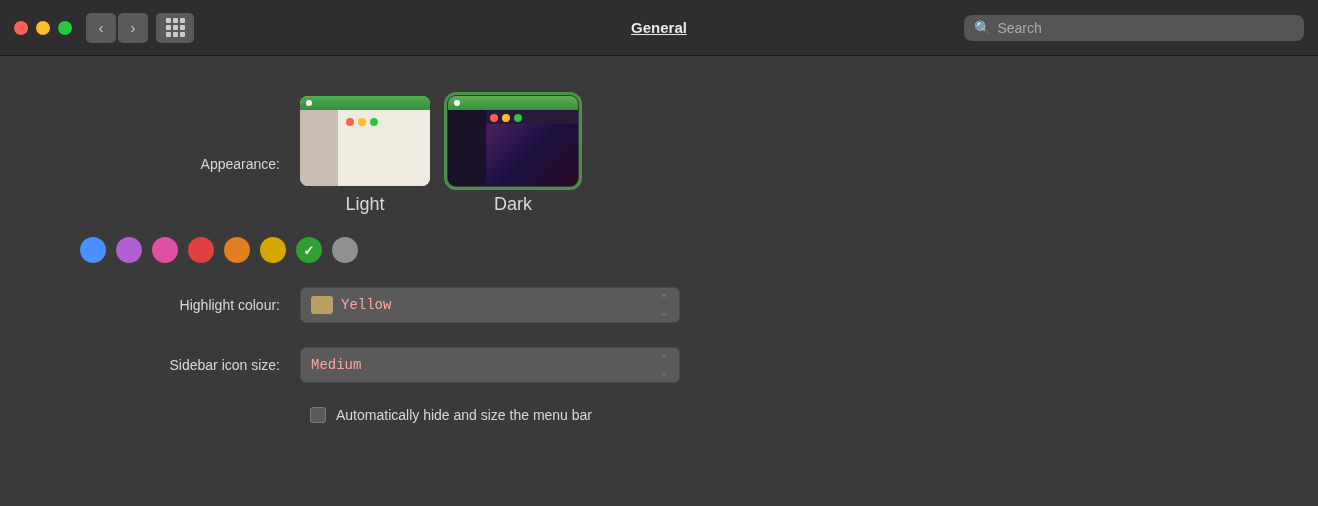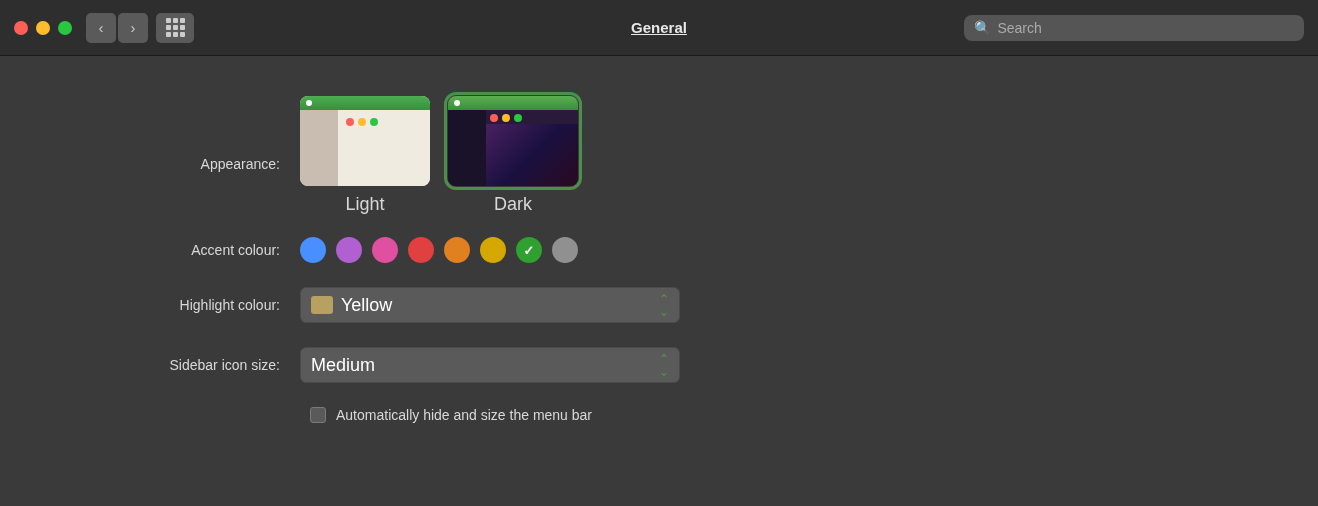--- a/index.html
+++ b/index.html
@@ -340,22 +340,23 @@
     .dropdown-color-swatch {
       width: 22px;
       height: 18px;
       border-radius: 3px;
       margin-right: 8px;
       flex-shrink: 0;
     }
 
     .dropdown-text {
       flex: 1;
-      font-size: 18px;
-      color: #ffffff;
+      font-size: 14px;
+      color: #fca5a5;
+      font-family: Liberation Mono, monospace;
     }
 
     .dropdown-arrow {
       color: #4a9e4a;
       font-size: 16px;
       display: flex;
       flex-direction: column;
       align-items: center;
       line-height: 1;
     }
@@ -457,21 +458,20 @@
               <div class="dark-bg-band"></div>
             </div>
           </div>
         </div>
         <span class="appearance-option-label">Dark</span>
       </div>
     </div>
   </div>
 
   <div class="setting-row">
-    <span class="setting-label">Accent colour:</span>
     <div class="accent-options">
       <div class="accent-dot" style="background:#4a8fff;"></div>
       <div class="accent-dot" style="background:#b060d0;"></div>
       <div class="accent-dot" style="background:#e050a0;"></div>
       <div class="accent-dot" style="background:#e04040;"></div>
       <div class="accent-dot" style="background:#e08020;"></div>
       <div class="accent-dot" style="background:#d4a800;"></div>
       <div class="accent-dot selected" style="background:#30a030;"></div>
       <div class="accent-dot" style="background:#909090;"></div>
     </div>

